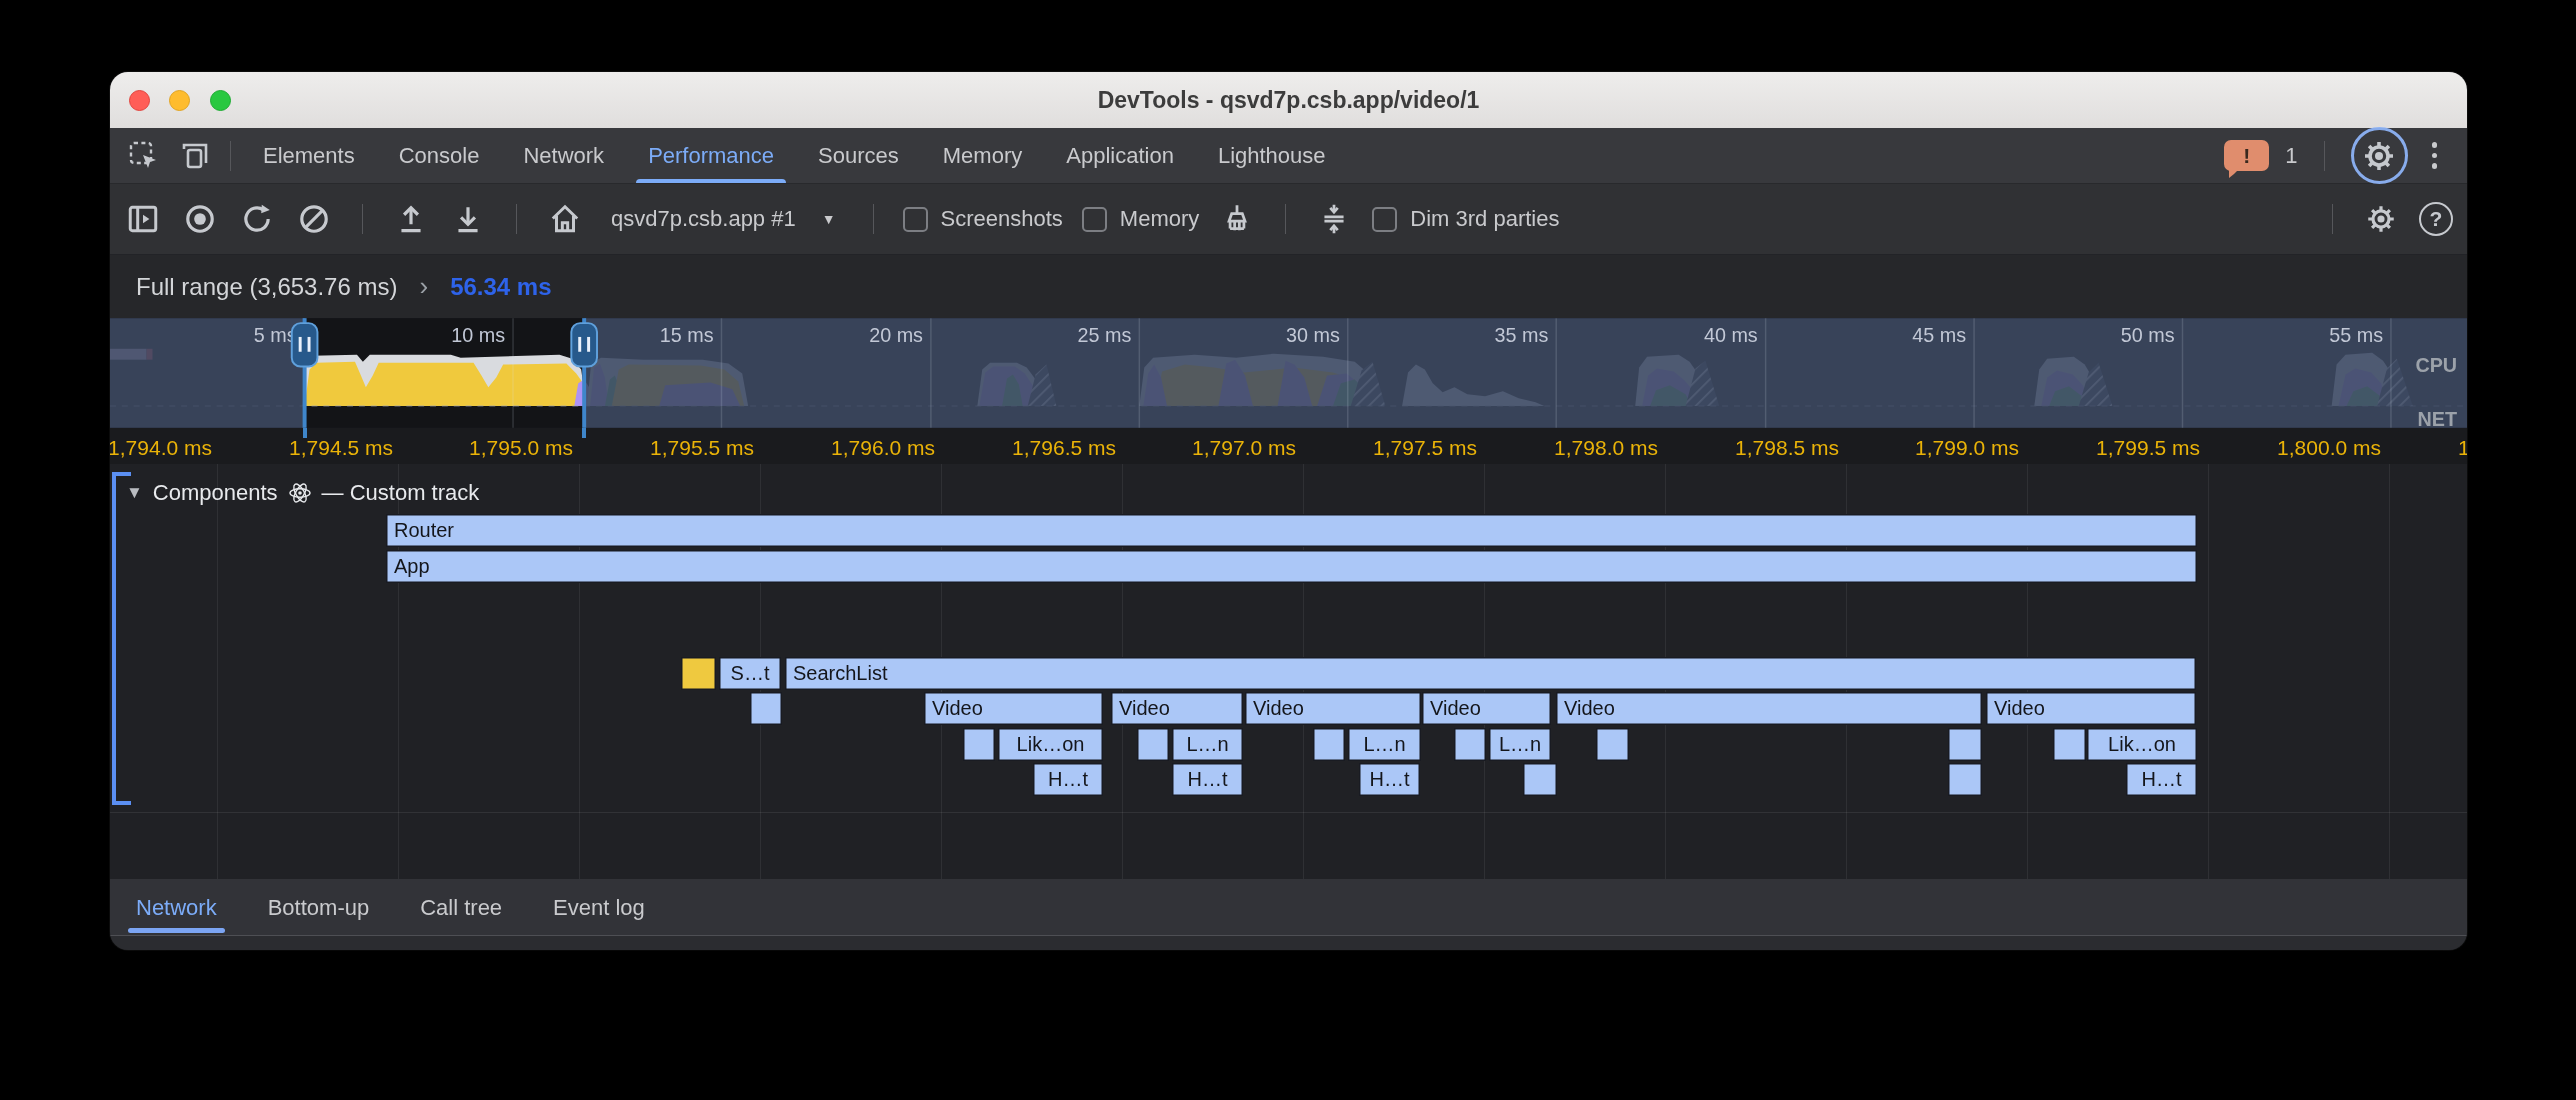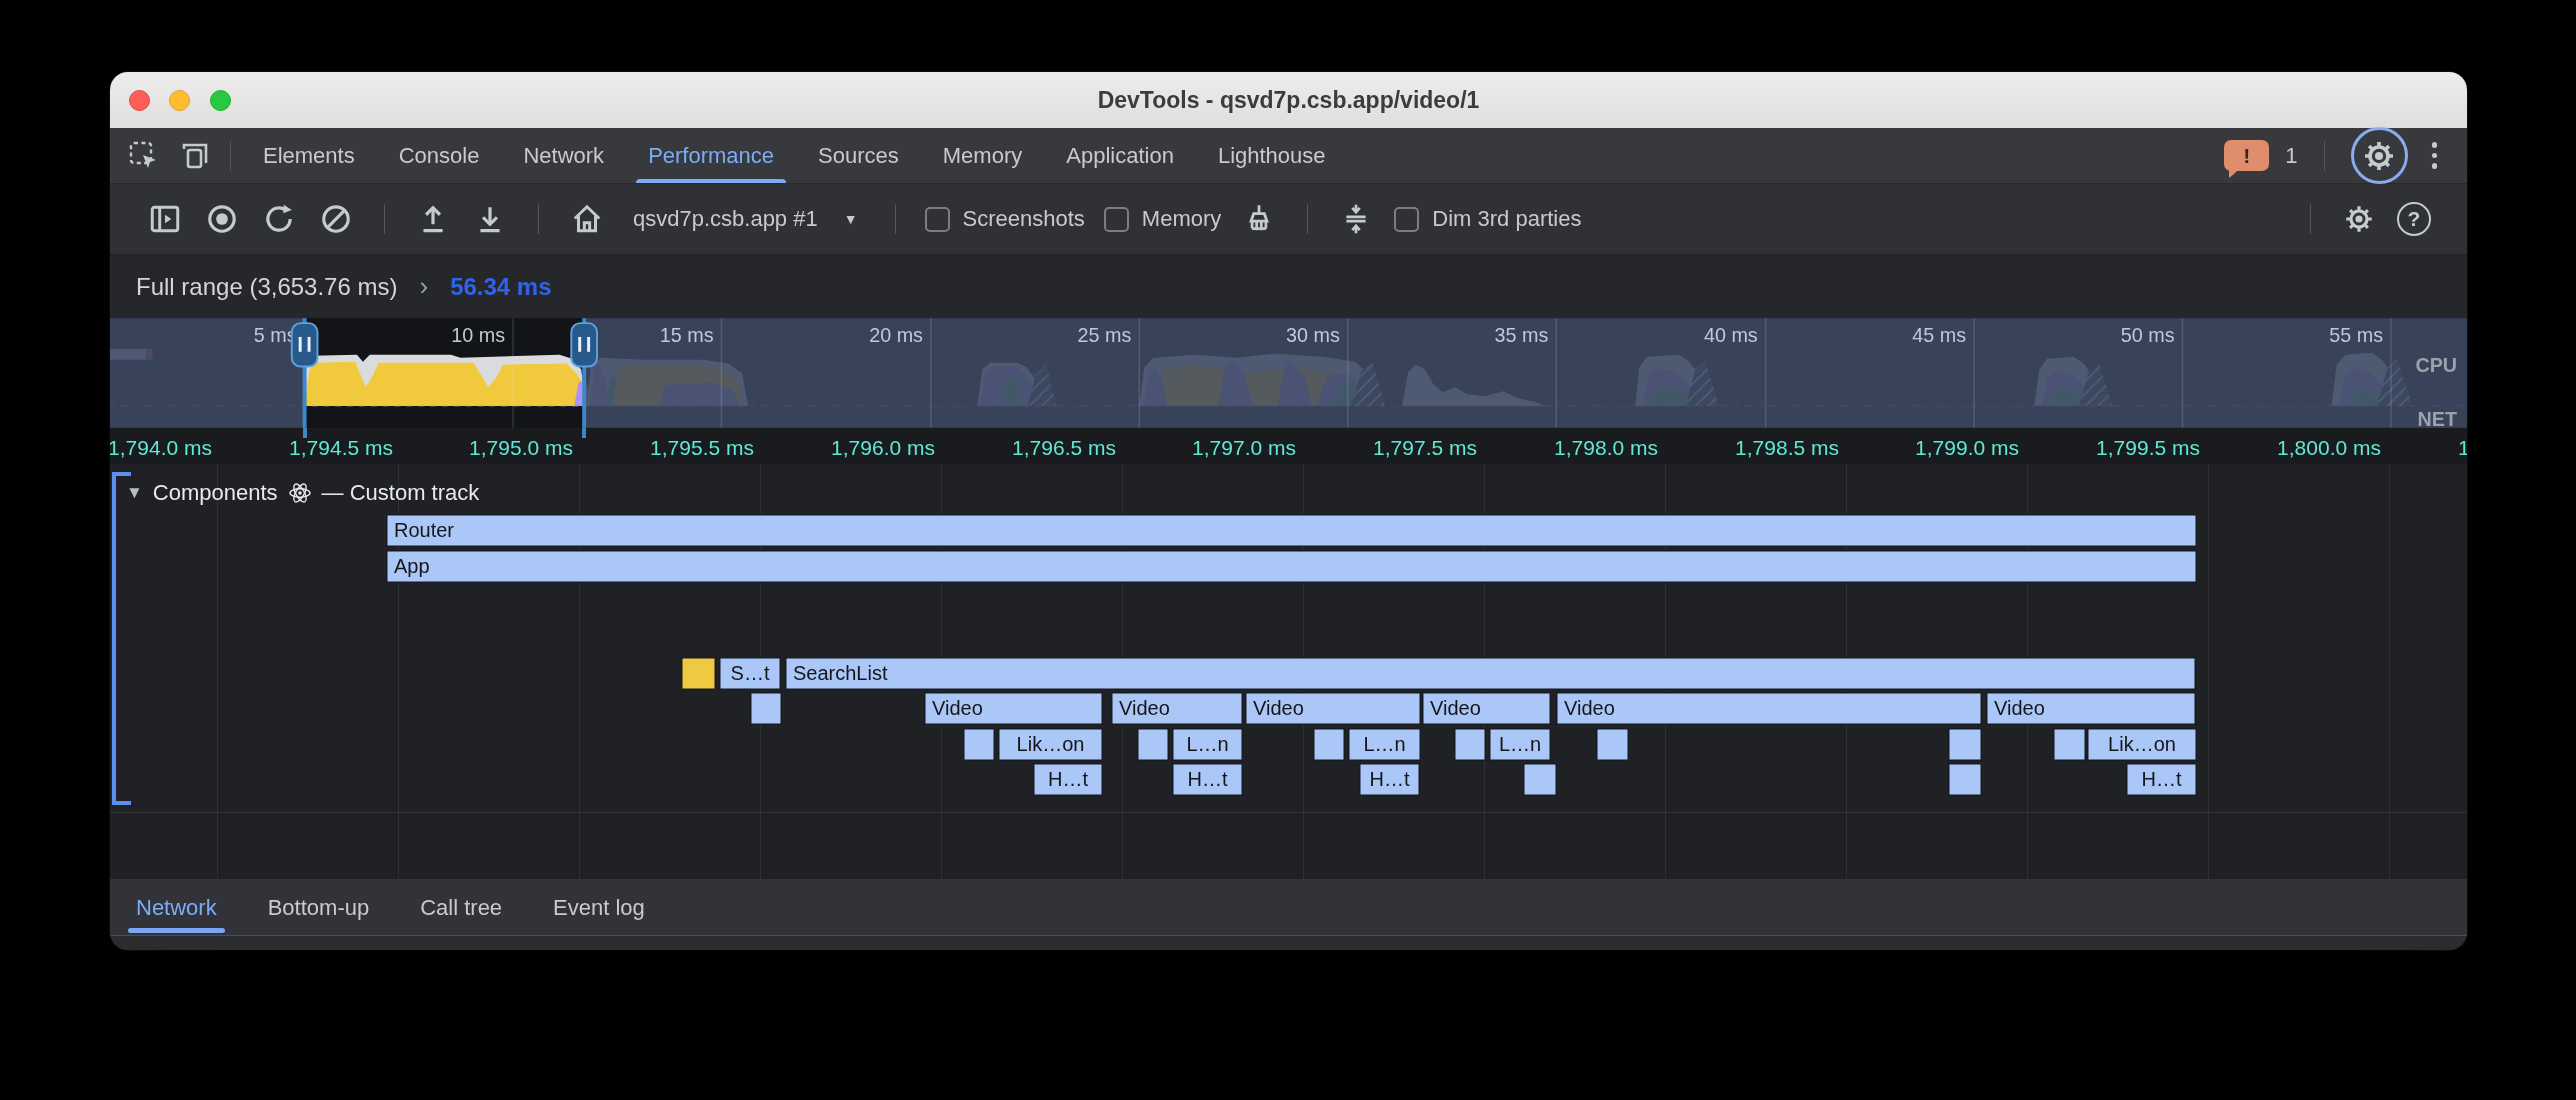--- a/index.html
+++ b/index.html
@@ -24,41 +24,41 @@
   #issues-badge{position:relative;width:45px;height:31px;background:#e08d6d;border-radius:7px;
     display:flex;align-items:center;justify-content:center;font-weight:700;font-size:21px;color:#38281e;cursor:pointer;}
   #issues-badge::after{content:"";position:absolute;left:5px;bottom:-7px;border:7px solid transparent;border-top-color:#e08d6d;border-left-color:#e08d6d;border-width:5px 5px 4px 5px;}
   #issues-count{font-size:22px;color:#c9cacd;}
   #gear-ring{width:57px;height:57px;border-radius:50%;border:3px solid rgba(140,178,245,.95);
     display:flex;align-items:center;justify-content:center;cursor:pointer;box-sizing:border-box;}
   .kebab{display:flex;flex-direction:column;gap:5px;cursor:pointer;padding:4px 8px;}
   .kebab i{width:5.4px;height:5.4px;border-radius:50%;background:#c9cacd;}
   
   #ptoolbar{position:absolute;left:0;top:112px;width:100%;height:71px;background:#303134;
-    border-bottom:1px solid #222327;display:flex;align-items:center;padding:0 36px;box-sizing:border-box;gap:19px;}
+    border-bottom:1px solid #222327;display:flex;align-items:center;padding:0 14px;box-sizing:border-box;gap:19px;}
   #ptoolbar .icbtn{width:38px;height:43px;}
   #target-select{display:flex;align-items:center;gap:26px;color:#c9cacd;font-size:22px;cursor:pointer;padding:0 8px;}
   #target-select .caret{font-size:14px;color:#c9cacd;}
   .chk{display:flex;align-items:center;gap:13px;cursor:pointer;}
   .chkbox{width:21px;height:21px;border:2.5px solid #7c7e83;border-radius:5px;background:transparent;}
   .chklabel{font-size:22px;color:#c9cacd;}
   #help-btn{width:34px;height:34px;border:2.5px solid #c6c9ce;border-radius:50%;color:#c6c9ce;
     font-size:21px;font-weight:700;display:flex;align-items:center;justify-content:center;cursor:pointer;box-sizing:border-box;}
   .grow{flex:1;}
   
   #crumbrow{position:absolute;left:0;top:183px;width:100%;height:63px;background:#26272a;
     display:flex;align-items:center;padding-left:26px;box-sizing:border-box;font-size:24px;}
   #crumb-range{color:#d4d6d9;}
   #crumb-sep{color:#9aa0a6;margin:0 22px;font-size:26px;}
   #crumb-sel{color:#2e63ea;font-weight:700;text-align:center;}
   
   #minimap{position:absolute;left:0;top:246px;width:2357px;height:110px;}
   
   #fruler{position:absolute;left:0;top:356px;width:100%;height:37px;background:#1a1b1e;border-bottom:1px solid rgba(255,255,255,.05);}
-  .rlab{position:absolute;top:0;width:162px;height:37px;line-height:39px;text-align:right;font-size:21px;color:#5eead4;}
+  .rlab{position:absolute;top:0;width:162px;height:37px;line-height:39px;text-align:right;font-size:21px;color:#eab308;}
   .selstub{position:absolute;top:0;width:4px;height:10px;background:#3f86cb;}
   
   #flame{position:absolute;left:0;top:392px;width:100%;height:415px;background:#202125;
     background-image:repeating-linear-gradient(90deg,transparent 0 180px,rgba(255,255,255,.065) 180px 181px);
     background-position:-73px 0;}
   #track-header{position:absolute;left:16px;top:16px;display:flex;align-items:center;gap:10px;cursor:pointer;}
   #track-disclosure{color:#b9bcc1;font-size:17px;}
   .theader-text{color:#e8eaed;font-size:22px;}
   #bracket{position:absolute;left:2px;top:8px;width:4px;height:333px;background:#5b8ff2;}
   #bracket::before{content:"";position:absolute;left:0;top:0;width:19px;height:4px;background:#5b8ff2;}

